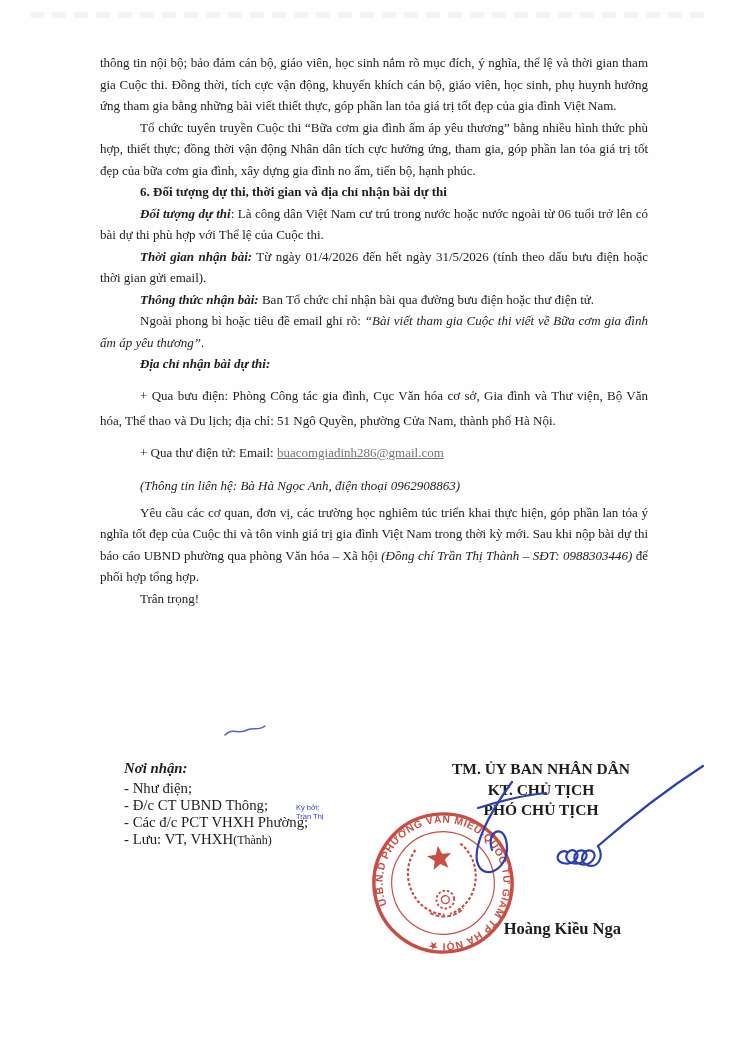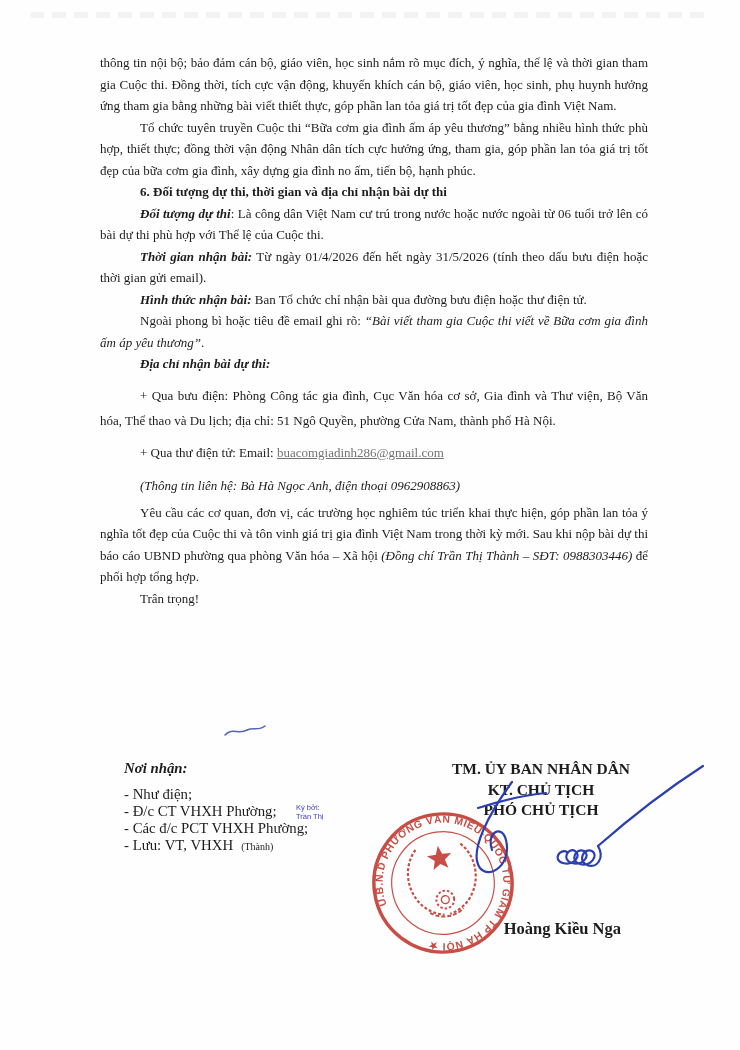--- a/index.html
+++ b/index.html
@@ -22,23 +22,23 @@
   .bi { font-weight:bold; font-style:italic; }
   .it { font-style:italic; }
   .spread { line-height:25.5px; margin-top:8px !important; }
   .email-line { line-height:25.5px; margin-top:6px !important; }
   .contact-line { margin-top:10px !important; font-style:italic; }
   .closing { margin-top:5px !important; }
   .email-link { color:#737373; text-decoration:underline; }
   .pen-mark { position:absolute; left:222px; top:722px; }
 
   .recipients { position:absolute; left:124px; top:760px; font-size:14.8px; line-height:17px; }
-  .recipients .title { font-weight:bold; font-style:italic; margin-bottom:9px; }
+  .recipients .title { font-weight:bold; font-style:italic; margin-bottom:3px; }
   .recipients .item { white-space:nowrap; }
-  .small-paren { font-size:10px;margin-left:8px; }
+  .small-paren { font-size:12px; }
 
   .ky-boi {
     position:absolute; left:296px; top:804px; font-family:"Liberation Sans", sans-serif;
     font-size:7.5px; line-height:8.5px; color:#3b3bd6;
   }
 
   .sign-head {
     position:absolute; left:415px; top:759px; width:252px; text-align:center;
     font-weight:bold; font-size:15.5px; line-height:20.5px;
   }
@@ -58,21 +58,21 @@
 
   <div class="doc">
     <p class="no-indent">thông tin nội bộ; bảo đảm cán bộ, giáo viên, học sinh nắm rõ mục đích, ý nghĩa, thể lệ và thời gian tham gia Cuộc thi. Đồng thời, tích cực vận động, khuyến khích cán bộ, giáo viên, học sinh, phụ huynh hưởng ứng tham gia bằng những bài viết thiết thực, góp phần lan tỏa giá trị tốt đẹp của gia đình Việt Nam.</p>
     <p>Tổ chức tuyên truyền Cuộc thi “Bữa cơm gia đình ấm áp yêu thương” bằng nhiều hình thức phù hợp, thiết thực; đồng thời vận động Nhân dân tích cực hưởng ứng, tham gia, góp phần lan tỏa giá trị tốt đẹp của bữa cơm gia đình, xây dựng gia đình no ấm, tiến bộ, hạnh phúc.</p>
     <p class="bold">6. Đối tượng dự thi, thời gian và địa chỉ nhận bài dự thi</p>
 
     <p><span class="bi">Đối tượng dự thi</span><span>: Là công dân Việt Nam cư trú trong nước hoặc nước ngoài từ 06 tuổi trở lên có bài dự thi phù hợp với Thể lệ của Cuộc thi.</span></p>
 
     <p><span class="bi">Thời gian nhận bài:</span><span> Từ ngày 01/4/2026 đến hết ngày 31/5/2026 (tính theo dấu bưu điện hoặc thời gian gửi email).</span></p>
 
-    <p><span class="bi">Hình thức nhận bài:</span><span> Ban Tổ chức chỉ nhận bài qua đường bưu điện hoặc thư điện tử.</span></p>
+    <p><span class="bi">Thông thức nhận bài:</span><span> Ban Tổ chức chỉ nhận bài qua đường bưu điện hoặc thư điện tử.</span></p>
 
     <p><span>Ngoài phong bì hoặc tiêu đề email ghi rõ: </span><span class="it">“Bài viết tham gia Cuộc thi viết về Bữa cơm gia đình ấm áp yêu thương”</span><span>.</span></p>
 
     <p><span class="bi">Địa chỉ nhận bài dự thi:</span></p>
 
     <p class="spread">+ Qua bưu điện: Phòng Công tác gia đình, Cục Văn hóa cơ sở, Gia đình và Thư viện, Bộ Văn hóa, Thể thao và Du lịch; địa chỉ: 51 Ngô Quyền, phường Cửa Nam, thành phố Hà Nội.</p>
 
     <p class="email-line"><span>+ Qua thư điện tử: Email: </span><a class="email-link" href="#">buacomgiadinh286@gmail.com</a></p>
 
     <p class="contact-line">(Thông tin liên hệ: Bà Hà Ngọc Anh, điện thoại 0962908863)</p>
@@ -82,21 +82,21 @@
     <p>Trân trọng!</p>
   </div>
 
   <svg class="pen-mark" width="46" height="18" viewBox="0 0 46 18">
     <path d="M 3 13 C 10 5, 17 13, 25 8 C 31 5, 37 9, 43 4" stroke="#2b3fae" stroke-width="1.5" fill="none" stroke-linecap="round" opacity="0.8"></path>
   </svg>
 
   <div class="recipients">
     <div class="title">Nơi nhận:</div>
     <div class="item">- Như điện;</div>
-    <div class="item">- Đ/c CT VHXH Phường;</div>
+    <div class="item">- Đ/c CT UBND Thông;</div>
     <div class="item">- Các đ/c PCT VHXH Phường;</div>
     <div class="item"><span>- Lưu: VT, VHXH</span><span class="small-paren">(Thành)</span></div>
   </div>
 
   <div class="ky-boi">
     <div>Ký bởi:</div>
     <div>Trần Thị</div>
   </div>
 
   <div class="sign-head">

